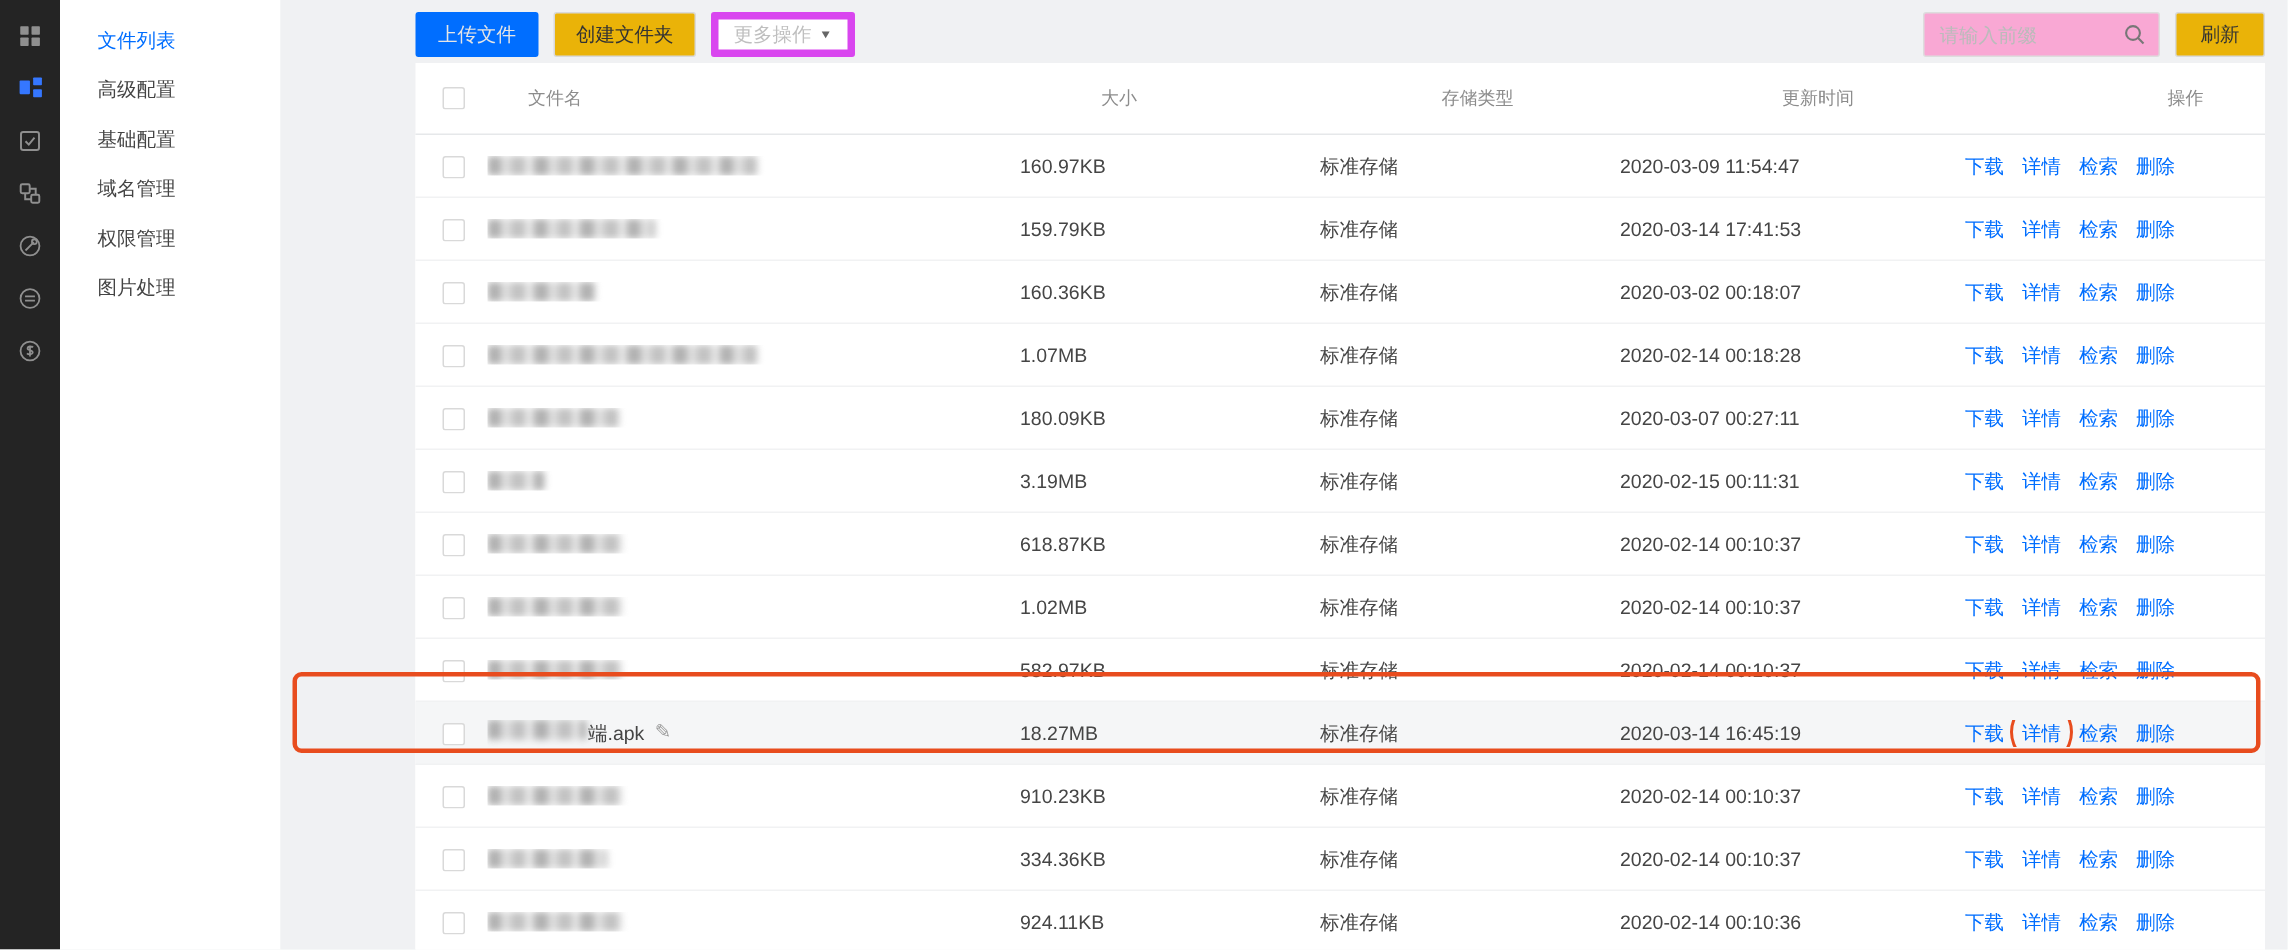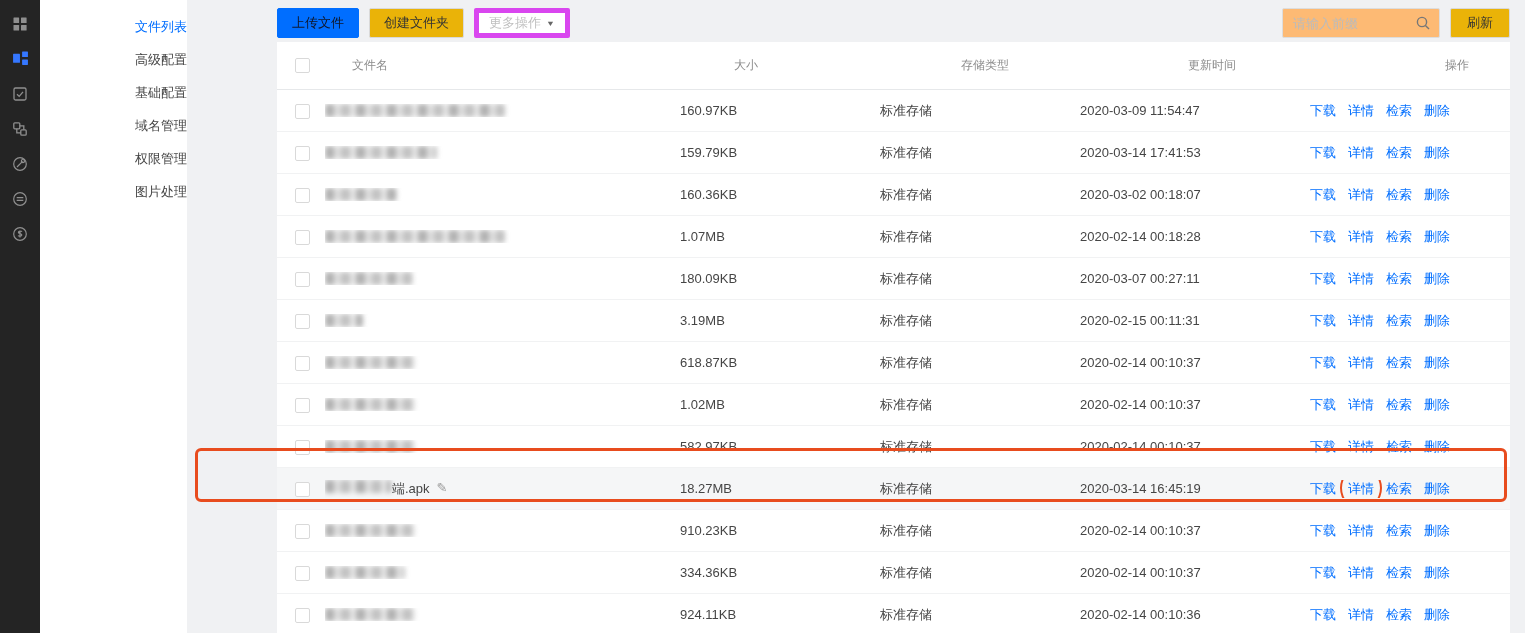--- a/index.html
+++ b/index.html
@@ -19,21 +19,21 @@
   }
   .rail-icon {
     width: 40px; height: 35px; display: flex; align-items: center; justify-content: center;
     color: #8f8f8f; cursor: pointer;
   }
   .rail-icon.active { color: #3577ff; }
   .rail-icon svg { display: block; }
 
   
   .sidebar {
-    width: 147px; flex: 0 0 147px; background: #ffffff; height: 633px; padding-top: 10px; text-align: right;
+    width: 147px; flex: 0 0 147px; background: #ffffff; height: 633px; padding-top: 10px;
   }
   .side-item {
     height: 33px; line-height: 33px; padding-left: 25px; font-size: 13px;
     color: #444; cursor: pointer; white-space: nowrap;
   }
   .side-item.active { color: #006eff; }
 
   
   .content {
     flex: 1; height: 633px; background: #f0f1f3;
@@ -41,34 +41,34 @@
   }
   .toolbar {
     height: 30px; margin: 8px 0 4px 0; display: flex; align-items: center;
   }
   .btn {
     height: 30px; border-radius: 2px; font-size: 13px; cursor: pointer;
     display: inline-flex; align-items: center; justify-content: center;
     border: 1px solid #d9d9d9; background: #eab308; color: #333;
     padding: 0 14px; white-space: nowrap;
   }
-  .btn-primary { background: #006eff; border-color: #006eff; color: #0f172a; }
+  .btn-primary { background: #006eff; border-color: #006eff; color: #e5e5e5; }
   .btn + .btn, .btn + .dropdown { margin-left: 10px; }
   .dropdown {
     height: 30px; width: 96px; background: #fff; border: 5px solid #d946ef;
     border-radius: 2px; display: inline-flex; align-items: center;
     justify-content: space-between; padding: 0 10px; cursor: pointer; margin-left: 10px;
   }
   .dropdown .dd-label { color: #bfbfbf; font-size: 13px; }
   .dropdown .dd-caret { color: #666; font-size: 9px; transform: scaleY(0.85); }
 
   .search-wrap { margin-left: auto; position: relative; width: 158px; height: 30px; }
   .search-wrap input {
     width: 100%; height: 30px; border: 1px solid #dddddd; border-radius: 2px;
-    background: #fdba74; padding: 0 32px 0 10px; font-size: 13px; color: #333;
+    background: #f9a8d4; padding: 0 32px 0 10px; font-size: 13px; color: #333;
     font-family: "Liberation Sans", "DejaVu Sans", sans-serif; outline: none;
   }
   .search-wrap input::placeholder { color: #bbbbbb; }
   .search-icon {
     position: absolute; right: 9px; top: 7px; width: 16px; height: 16px; color: #777;
     cursor: pointer;
   }
   .btn-refresh { margin-left: 10px; width: 60px; padding: 0; }
 
   

